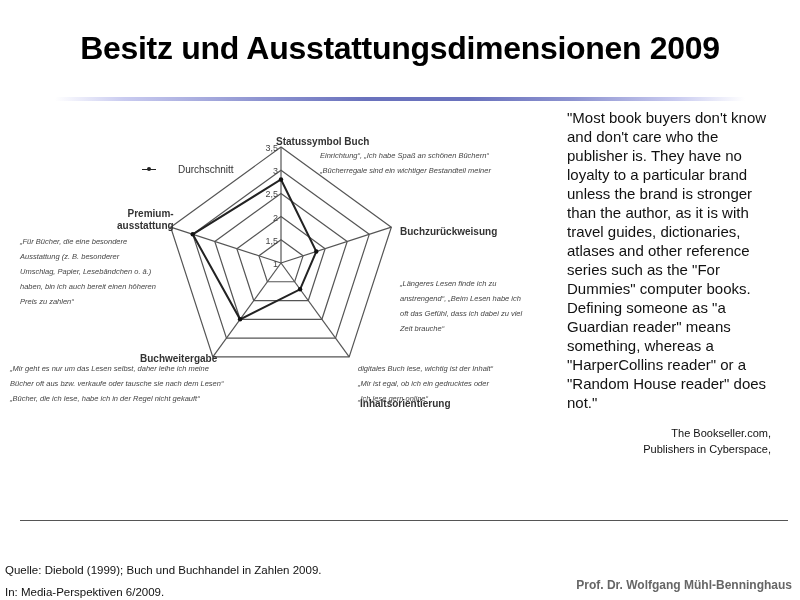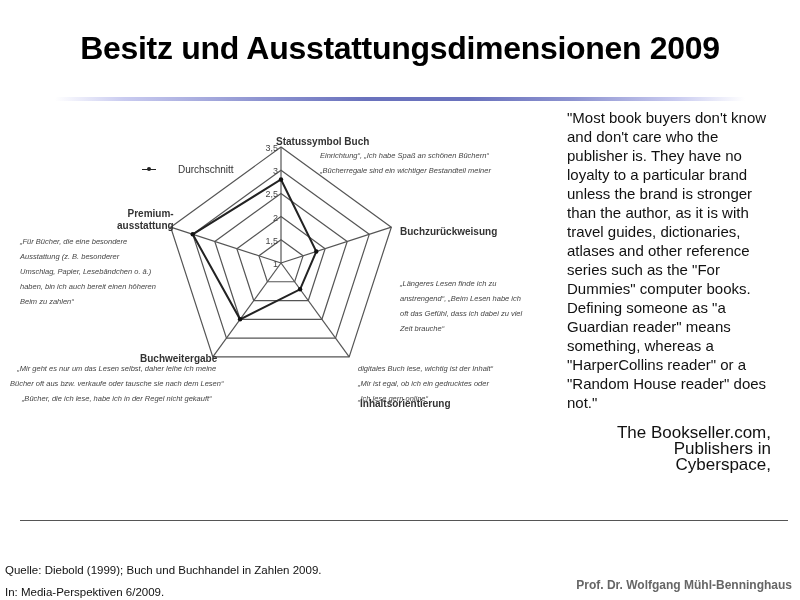--- a/index.html
+++ b/index.html
@@ -9,21 +9,21 @@
     background:linear-gradient(to right,rgba(190,195,240,0) 0%,#c9cbf0 10%,#8d93d0 30%,#6a72bd 45%,#6a72bd 60%,#8d93d0 75%,#c9cbf0 90%,rgba(190,195,240,0) 100%);}
   .chart{position:absolute;left:0;top:120px;width:560px;height:300px;}
   .chart svg{position:absolute;left:0;top:0;}
   .axis-label{position:absolute;font-size:10px;font-weight:bold;color:#333;white-space:nowrap;}
   .axis-quote{position:absolute;font-size:7.5px;font-style:italic;color:#444;line-height:15px;}
   .tick{font-size:9px;fill:#444;font-family:"Liberation Sans",sans-serif;}
   .legend{position:absolute;left:142px;top:44px;font-size:10px;color:#333;display:flex;align-items:center;gap:22px;}
   .legend .line{width:14px;height:1.5px;background:#222;position:relative;}
   .legend .line:after{content:"";position:absolute;left:5px;top:-1.5px;width:4px;height:4px;background:#222;border-radius:50%;}
   .quote{position:absolute;left:567px;top:108px;width:210px;font-size:15px;line-height:19px;color:#111;}
-  .citation{position:absolute;left:580px;top:425px;width:191px;text-align:right;font-size:17px;line-height:16px;color:#111;}
+  .citation{position:absolute;left:580px;top:425px;width:191px;text-align:right;font-size:11px;line-height:16px;color:#111;}
   .bottom-rule{position:absolute;left:20px;top:520px;width:768px;height:1px;background:#555;}
   .source{position:absolute;left:5px;font-size:11.5px;color:#111;text-align:right;}
   .author{position:absolute;right:8px;top:578px;font-size:12px;font-weight:bold;color:#666;}
 </style>
 </head>
 <body>
 
 <div class="title">Besitz und Ausstattungsdimensionen 2009</div>
 <div class="title-rule"></div>
 
@@ -73,36 +73,36 @@
   </div>
 
   <div class="axis-label" style="left:360px;top:230px;margin-top:48px;">Inhaltsorientierung</div>
   <div class="axis-quote" style="left:358px;top:241px;">
     <div>digitales Buch lese, wichtig ist der Inhalt“</div>
     <div>„Mir ist egal, ob ich ein gedrucktes oder</div>
     <div>„Ich lese gern online“</div>
   </div>
 
   <div class="axis-label" style="left:140px;top:233px;">Buchweitergabe</div>
-  <div class="axis-quote" style="left:10px;top:241px;text-align:center;">
+  <div class="axis-quote" style="left:10px;top:241px;">
     <div>„Mir geht es nur um das Lesen selbst, daher leihe ich meine</div>
     <div>Bücher oft aus bzw. verkaufe oder tausche sie nach dem Lesen“</div>
     <div>„Bücher, die ich lese, habe ich in der Regel nicht gekauft“</div>
   </div>
 
   <div class="axis-label" style="left:117px;top:88px;line-height:12px;text-align:right;">
     <div>Premium-</div>
     <div>ausstattung</div>
   </div>
   <div class="axis-quote" style="left:20px;top:114px;">
     <div>„Für Bücher, die eine besondere</div>
     <div>Ausstattung (z. B. besonderer</div>
     <div>Umschlag, Papier, Lesebändchen o. ä.)</div>
     <div>haben, bin ich auch bereit einen höheren</div>
-    <div>Beim zu zahlen“</div>
+    <div>Preis zu zahlen“</div>
   </div>
 </div>
 
 <div class="quote">"Most book buyers don't know and don't care who the publisher is. They have no loyalty to a particular brand unless the brand is stronger than the author, as it is with travel guides, dictionaries, atlases and other reference series such as the "For Dummies" computer books. Defining someone as "a Guardian reader" means something, whereas a "HarperCollins reader" or a "Random House reader" does not."</div>
 <div class="citation">
   <div>The Bookseller.com,</div>
   <div>Publishers in Cyberspace,</div>
 </div>
 
 <div class="bottom-rule"></div>

